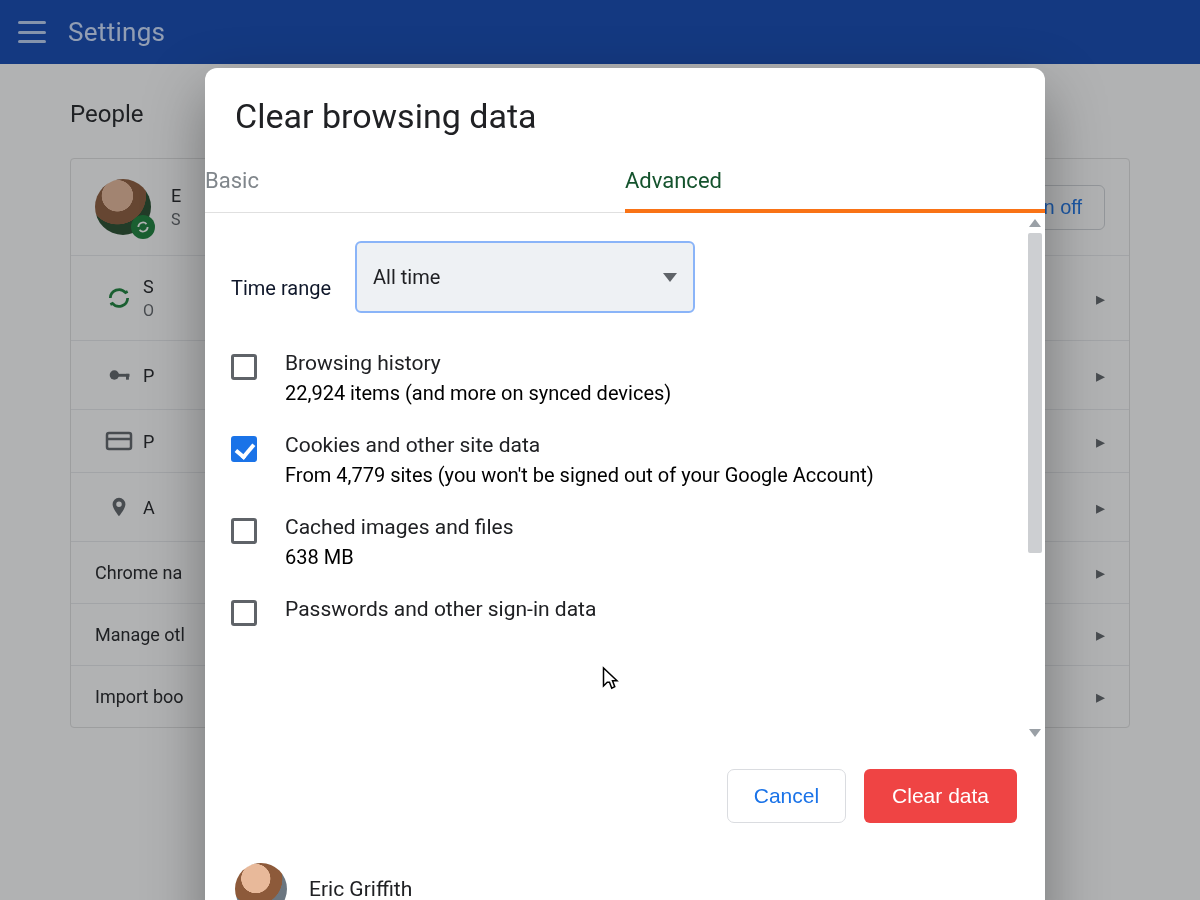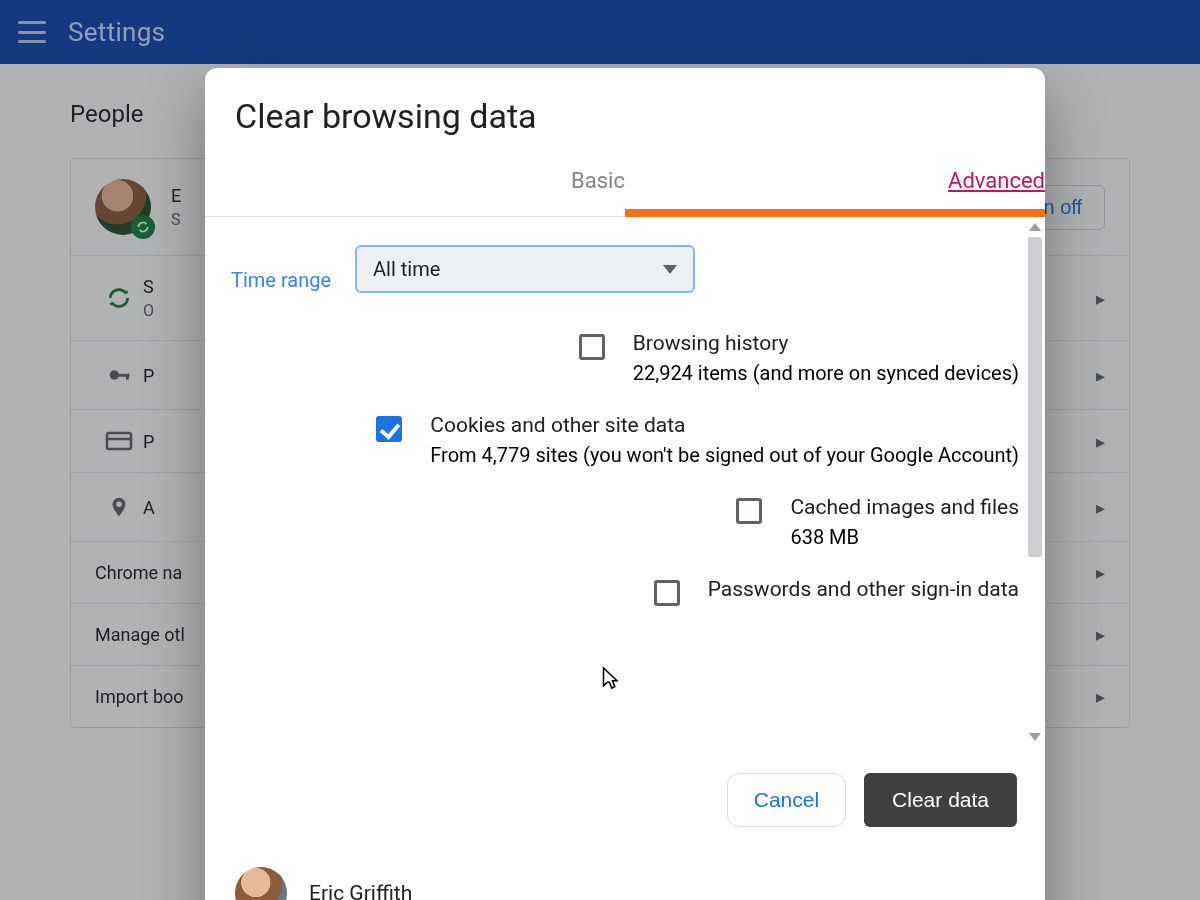--- a/index.html
+++ b/index.html
@@ -36,42 +36,42 @@
   .avatar .sync-dot{ position:absolute; right:-4px; bottom:-4px; width:24px; height:24px; border-radius:50%; background:#188038; display:flex; align-items:center; justify-content:center;}
   .avatar .sync-dot svg{ stroke:#fff;}
 
   
   .scrim { position:absolute; inset:0; background:rgba(32,33,36,.35);}
 
   
   .dialog { position:absolute; top:68px; left:205px; width:840px; background:#fff; border-radius:12px; box-shadow: 0 24px 60px rgba(0,0,0,.35); overflow:hidden;}
   .dialog-title { font-size:34px; color:#202124; padding:28px 30px 18px;}
   .tabs { display:flex; border-bottom:1px solid #e0e0e0;}
-  .tab { flex:1; text-align:right; padding:14px 0 16px; font-size:22px; cursor:pointer;}
+  .tab { flex:1; text-align:left; padding:14px 0 16px; font-size:22px; cursor:pointer;}
   .tab.inactive { color:#80868b;}
-  .tab.active { color:#be185d; border-bottom:8px solid #f97316; margin-bottom:-1px;text-decoration:underline;}
+  .tab.active { color:#14532d; border-bottom:4px solid #f97316; margin-bottom:-1px;}
   .dialog-body { position:relative; height:530px; overflow:hidden; padding: 18px 26px 0 26px;}
   .timerange { display:flex; align-items:center; gap:24px; padding: 10px 0 24px;}
-  .timerange label{ font-size:20px; color:#3b82f6;margin-top:21px;}
-  .select { flex:0 0 340px; height:48px; border:2px solid #8ab4f8; background:#eef1f4; border-radius:6px; display:flex; align-items:center; justify-content:space-between; padding:0 16px; font-size:20px; color:#202124;}
+  .timerange label{ font-size:20px; color:#0f172a;margin-top:21px;}
+  .select { flex:0 0 340px; height:72px; border:2px solid #8ab4f8; background:#eef1f4; border-radius:6px; display:flex; align-items:center; justify-content:space-between; padding:0 16px; font-size:20px; color:#202124;}
   .select .tri { width:0; height:0; border-left:7px solid transparent; border-right:7px solid transparent; border-top:9px solid #5f6368;}
-  .option { display:flex; align-items:flex-start; gap:28px; padding: 14px 0; justify-content: flex-end;}
+  .option { display:flex; align-items:flex-start; gap:28px; padding: 14px 0;}
   .checkbox { width:26px; height:26px; border:3px solid #5f6368; border-radius:3px; margin-top:3px; flex:0 0 26px; cursor:pointer;}
   .checkbox.checked { background:#1a73e8; border-color:#1a73e8; position:relative;}
   .checkbox.checked::after{ content:""; position:absolute; left:5px; top:1px; width:8px; height:14px; border:solid #fff; border-width:0 4px 4px 0; transform:rotate(40deg);}
   .opt-title { font-size:21px; color:#202124;}
   .opt-sub { font-size:20px; color:#000000; margin-top:6px;}
   .scrollbar { position:absolute; right:2px; top:4px; bottom:4px; width:16px;}
   .sb-arrow { width:0;height:0; border-left:6px solid transparent; border-right:6px solid transparent; margin:2px auto;}
   .sb-arrow.up{ border-bottom:8px solid #9aa0a6;}
   .sb-arrow.down{ border-top:8px solid #9aa0a6; position:absolute; bottom:0; left:2px;}
   .sb-thumb{ position:absolute; top:16px; width:14px; left:1px; height:320px; background:#cdcfd2; border-radius:2px;}
   .dialog-actions { display:flex; justify-content:flex-end; gap:18px; padding: 26px 28px;}
-  .btn-cancel { border:1px solid #dadce0; background:#fff; color:#1a73e8; padding:14px 26px; font-size:21px; border-radius:12px; cursor:pointer;}
-  .btn-primary { background:#404040; color:#fff; border:none; padding:14px 28px; font-size:21px; border-radius:6px; cursor:pointer;}
+  .btn-cancel { border:1px solid #dadce0; background:#fff; color:#1a73e8; padding:14px 26px; font-size:21px; border-radius:7px; cursor:pointer;}
+  .btn-primary { background:#ef4444; color:#fff; border:none; padding:14px 28px; font-size:21px; border-radius:6px; cursor:pointer;}
   .signed-in { display:flex; align-items:center; gap:22px; padding: 14px 30px 28px;}
   .signed-in .av2{ width:52px; height:52px; border-radius:50%; background: radial-gradient(circle at 40% 30%, #e8b99a 0 30%, #8d5a3a 31% 55%, #6b7680 56% 100%);}
   .signed-in .name{ font-size:21px; color:#202124;}
   .cursor { position:absolute; left:595px; top:665px; pointer-events:none;}
   .cursor svg { width:26px; height:30px;}
 </style>
 </head>
 <body>
 
 <div class="appbar">

